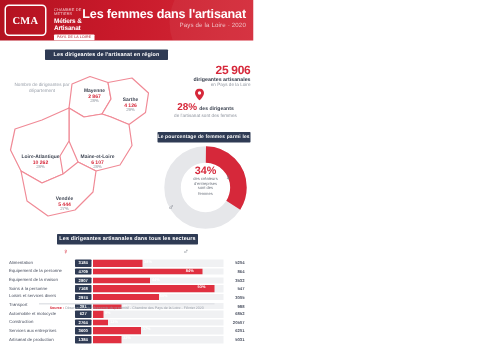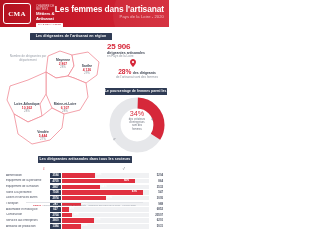--- a/index.html
+++ b/index.html
@@ -74,40 +74,40 @@
   .dept-val{font-size:3.4px;font-weight:bold;color:#d6283a;line-height:4.2px;}
   .dept-pct{font-size:2.9px;color:#8d939d;line-height:3.6px;}
   #dept-mayenne{left:48px;top:16px;width:26px;}
   #dept-sarthe{left:72px;top:22px;width:26px;}
   #dept-loire-atlantique{left:8px;top:60px;width:34px;}
   #dept-maine-et-loire{left:48px;top:60px;width:30px;}
   #dept-vendee{left:28px;top:88px;width:26px;}
   .map-svg{position:absolute;left:0;top:0;}
 
   
-  .kpi{position:absolute;text-align:left;}
+  .kpi{position:absolute;text-align:right;}
   #kpi-total{left:107px;top:42px;width:60px;}
   .kpi-num{font-size:8px;font-weight:bold;color:#d6283a;line-height:9px;letter-spacing:-.2px;}
   .kpi-l1{font-size:3.5px;font-weight:bold;color:#3d4452;line-height:4.4px;}
   .kpi-l2{font-size:3.1px;color:#8d939d;line-height:3.8px;}
   .loc-pin{
     position:absolute;left:130px;top:59px;width:6px;height:8px;
   }
   #kpi-share{left:105px;top:68px;width:64px;text-align:center;}
   .kpi-share-row{display:flex;align-items:baseline;justify-content:center;gap:1.5px;}
   .kpi-pct{font-size:6.6px;font-weight:bold;color:#d6283a;line-height:7.5px;}
   .kpi-pct-lbl{font-size:3.4px;font-weight:bold;color:#3d4452;line-height:4.2px;}
   .kpi-sub{font-size:3.1px;color:#8d939d;line-height:3.9px;}
 
   
   .donut-wrap{position:absolute;left:108px;top:96px;width:58px;height:58px;}
   .donut-center{
     position:absolute;left:12px;top:14px;width:34px;text-align:center;
   }
-  .donut-num{font-size:7.2px;font-weight:normal;color:#d6283a;line-height:8px;}
+  .donut-num{font-size:7.2px;font-weight:bold;color:#d6283a;line-height:8px;}
   .donut-txt{font-size:2.7px;color:#6f757f;line-height:3.2px;}
   .sym{position:absolute;font-size:5.5px;color:#6f757f;}
   #sym-female{left:42px;top:20px;}
   #sym-male{left:4px;top:40px;}
 
   
   .chart{position:absolute;left:6px;top:165px;width:157px;}
   .chart-head{
     position:relative;height:8px;
   }

